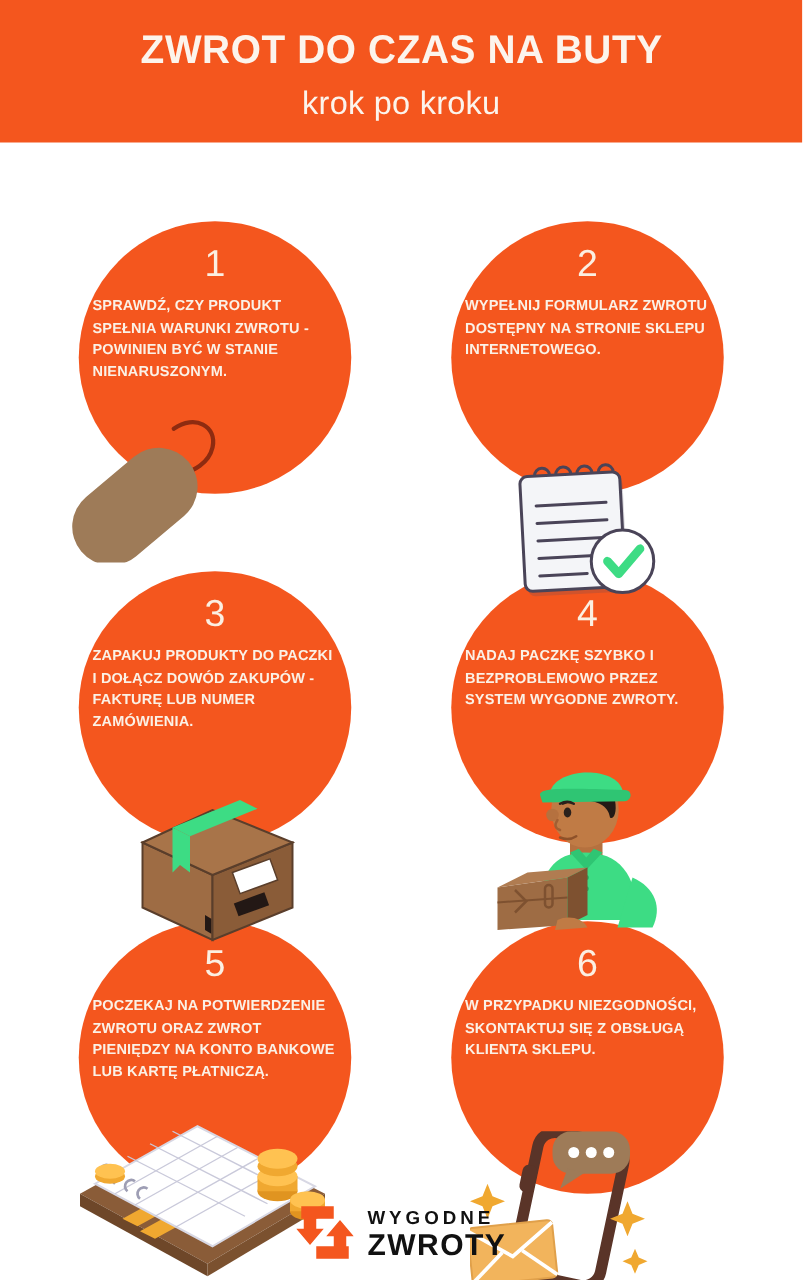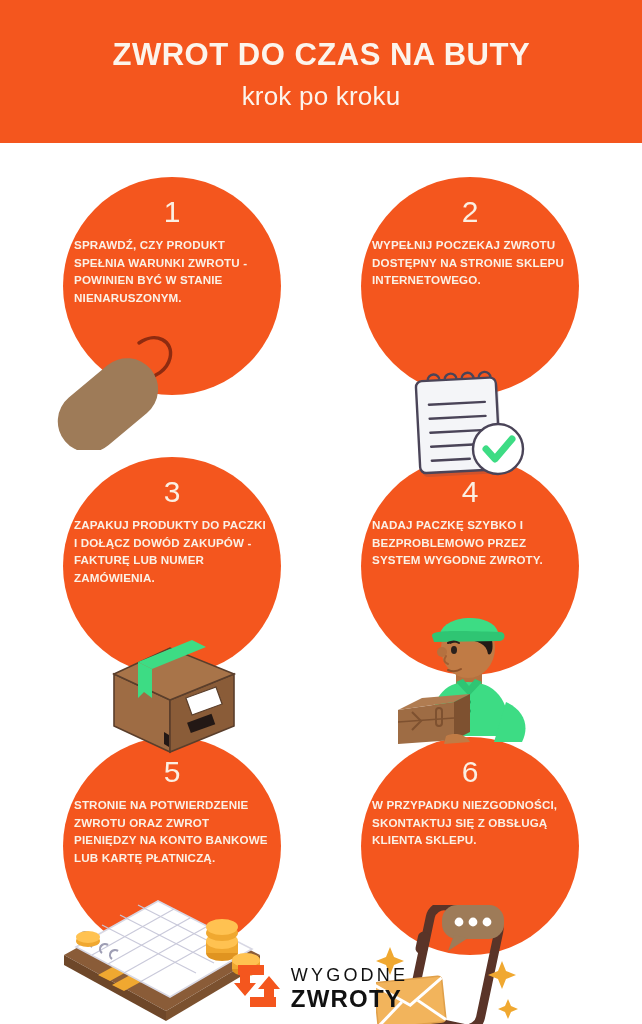--- a/index.html
+++ b/index.html
@@ -22,21 +22,21 @@
     height: 1024px;
     background: #ffffff;
     overflow: hidden;
   }
 
   
   .header {
     position: absolute;
     left: 0; top: 0;
     width: 642px;
-    height: 143px;
+    height: 114px;
     background: #F4561E;
     display: flex;
     flex-direction: column;
     align-items: center;
     justify-content: center;
     padding-top: 6px;
   }
 
   .header-title {
     color: #FCF4EC;
@@ -140,22 +140,22 @@
   }
 
   .logo-words {
     display: flex;
     flex-direction: column;
     line-height: 1;
   }
 
   .logo-word-top {
     color: #111111;
-    font-size: 18px;
-    font-weight: normal;
+    font-size: 15px;
+    font-weight: bold;
     letter-spacing: 3.2px;
   }
 
   .logo-word-bottom {
     color: #111111;
     font-size: 24px;
     font-weight: bold;
     letter-spacing: 1.2px;
     margin-top: 3px;
   }
@@ -184,21 +184,21 @@
           <g transform="rotate(-40 62 78)">
             <rect x="6" y="50" width="112" height="62" rx="31" fill="#9E7B58"></rect>
           </g>
         </svg>
       </div>
     </div>
 
     <div class="step col-right row-1">
       <div class="circle">
         <div class="step-number">2</div>
-        <div class="step-text">WYPEŁNIJ POCZEKAJ ZWROTU DOSTĘPNY NA STRONIE SKLEPU INTERNETOWEGO.</div>
+        <div class="step-text">WYPEŁNIJ FORMULARZ ZWROTU DOSTĘPNY NA STRONIE SKLEPU INTERNETOWEGO.</div>
       </div>
       <div class="illus" style="left:86px; top:190px;">
         <svg width="128" height="112" viewBox="0 0 128 112">
           <g transform="rotate(-3 58 58)">
             <rect x="14" y="16" width="80" height="92" rx="6" fill="#51495E" opacity="0.22"></rect>
             <rect x="12" y="12" width="80" height="92" rx="6" fill="#F4F5F8" stroke="#4A4458" stroke-width="2.4"></rect>
             <g stroke="#4A4458" stroke-width="2.4" stroke-linecap="round">
               <line x1="24" y1="36" x2="80" y2="36"></line>
               <line x1="24" y1="50" x2="80" y2="50"></line>
               <line x1="24" y1="64" x2="80" y2="64"></line>
@@ -288,21 +288,21 @@
           <rect x="54" y="98" width="6" height="18" rx="3" fill="none" stroke="#7E5130" stroke-width="2"></rect>
 
           <path d="M64 126 C72 122, 84 124, 88 132 L62 134 Z" fill="#C07B45"></path>
         </svg>
       </div>
     </div>
 
     <div class="step col-left row-3">
       <div class="circle">
         <div class="step-number">5</div>
-        <div class="step-text">STRONIE NA POTWIERDZENIE ZWROTU ORAZ ZWROT PIENIĘDZY NA KONTO BANKOWE LUB KARTĘ PŁATNICZĄ.</div>
+        <div class="step-text">POCZEKAJ NA POTWIERDZENIE ZWROTU ORAZ ZWROT PIENIĘDZY NA KONTO BANKOWE LUB KARTĘ PŁATNICZĄ.</div>
       </div>
       <div class="illus" style="left:24px; top:160px;">
         <svg width="230" height="130" viewBox="0 0 230 130">
 
           <path d="M18 58 L112 6 L214 58 L120 114 Z" fill="#8A5C38"></path>
           <path d="M18 58 L18 68 L120 124 L120 114 Z" fill="#6E4729"></path>
           <path d="M120 114 L120 124 L214 68 L214 58 Z" fill="#7B512F"></path>
 
           <g fill="#F0A830">
             <path d="M52 78 L92 56 L104 62 L64 84 Z"></path>

